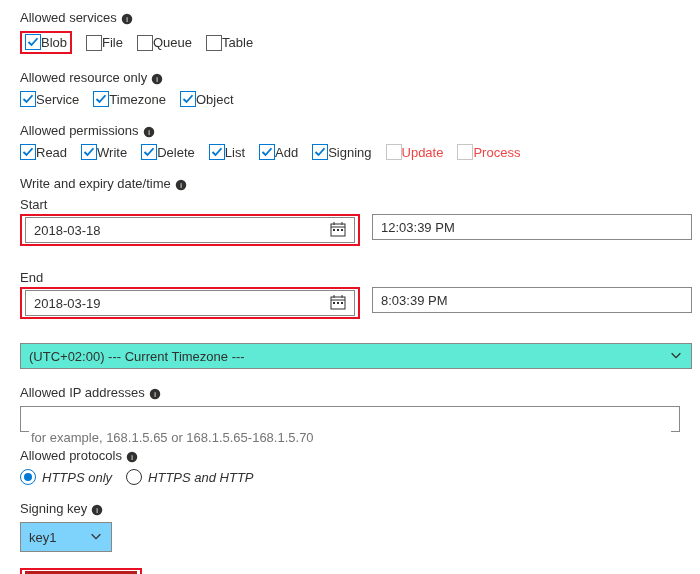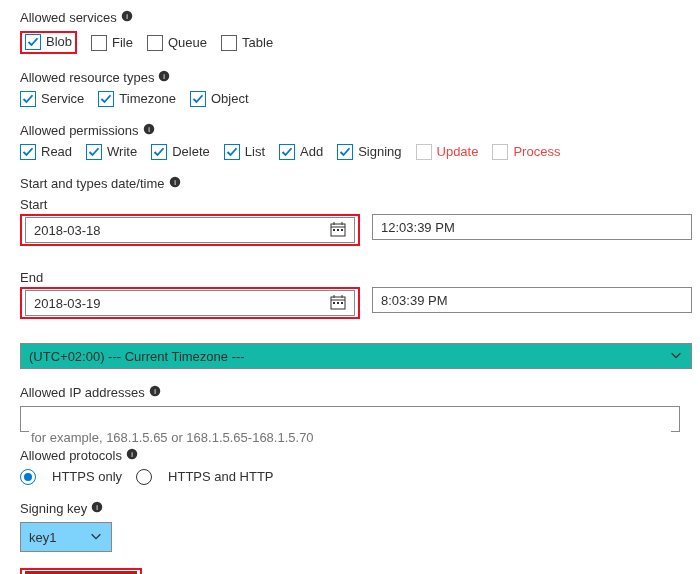--- a/index.html
+++ b/index.html
@@ -11,35 +11,35 @@
     padding: 10px 20px;
     width: 700px;
     background: #fff;
   }
   .section { margin-bottom: 16px; }
   .section-title {
     font-size: 13px;
     color: #323130;
     margin-bottom: 6px;
     display: flex;
-    align-items: flex-start;
+    align-items: flex-end;
     gap: 4px;
   }
   .info-icon {
     display: inline-flex;
     width: 12px;
     height: 12px;
     align-items: center;
     justify-content: center;
   }
   .info-icon svg { width: 12px; height: 12px; }
   .row { display: flex; flex-wrap: wrap; gap: 14px; align-items: center; }
   .chk {
     display: inline-flex;
-    gap: 5px;
+    align-items: center;
     cursor: pointer;
   }
   .chk .box {
     width: 16px; height: 16px;
     border: 1px solid #605e5c;
     display: inline-flex;
     align-items: center;
     justify-content: center;
     background: #fff;
   }
@@ -72,25 +72,25 @@
     align-items: start;
   }
   .tz-select {
     grid-column: 1 / span 2;
     height: 26px;
     border: 1px solid #8a8886;
     padding: 0 8px;
     display: flex;
     align-items: center;
     justify-content: space-between;
-    background: #14b8a6;
+    background: #5eead4;
   }
   .chev svg { width: 14px; height: 14px; }
   .radio {
-    display: inline-flex; gap: 16px; cursor: pointer;
+    display: inline-flex; align-items: center; gap: 6px; cursor: pointer; font-style: italic;
   }
   .radio .circ {
     width: 16px; height: 16px; border: 1px solid #323130; border-radius: 50%;
     display: inline-flex; align-items: center; justify-content: center;
   }
   .radio.selected .circ { border-color: #0078d4; }
   .radio.selected .circ::after {
     content: ""; width: 8px; height: 8px; border-radius: 50%; background: #0078d4;
   }
   .signkey {
@@ -140,21 +140,21 @@
     </label>
     <label class="chk">
       <span class="box"></span>
       <span>Table</span>
     </label>
   </div>
 </div>
 
 <div class="section">
   <div class="section-title">
-    <span>Allowed resource types</span>
+    <span>Allowed resource only</span>
     <span class="info-icon">
       <svg viewBox="0 0 16 16">
           <circle cx="8" cy="8" r="7" fill="#323130"></circle>
           <text x="8" y="12" text-anchor="middle" font-size="10" fill="#fff" font-family="Arial">i</text>
         </svg>
     </span>
   </div>
   <div class="row">
     <label class="chk checked">
       <span class="box">
@@ -248,21 +248,21 @@
       </label>
     <label class="chk disabled">
         <span class="box"></span>
         <span>Process</span>
       </label>
   </div>
 </div>
 
 <div class="section">
   <div class="section-title">
-    <span>Start and types date/time</span>
+    <span>Write and expiry date/time</span>
     <span class="info-icon">
       <svg viewBox="0 0 16 16">
           <circle cx="8" cy="8" r="7" fill="#323130"></circle>
           <text x="8" y="12" text-anchor="middle" font-size="10" fill="#fff" font-family="Arial">i</text>
         </svg>
     </span>
   </div>
   <div class="datetime-grid">
     <div>
       <div class="label-sub">Start</div>

